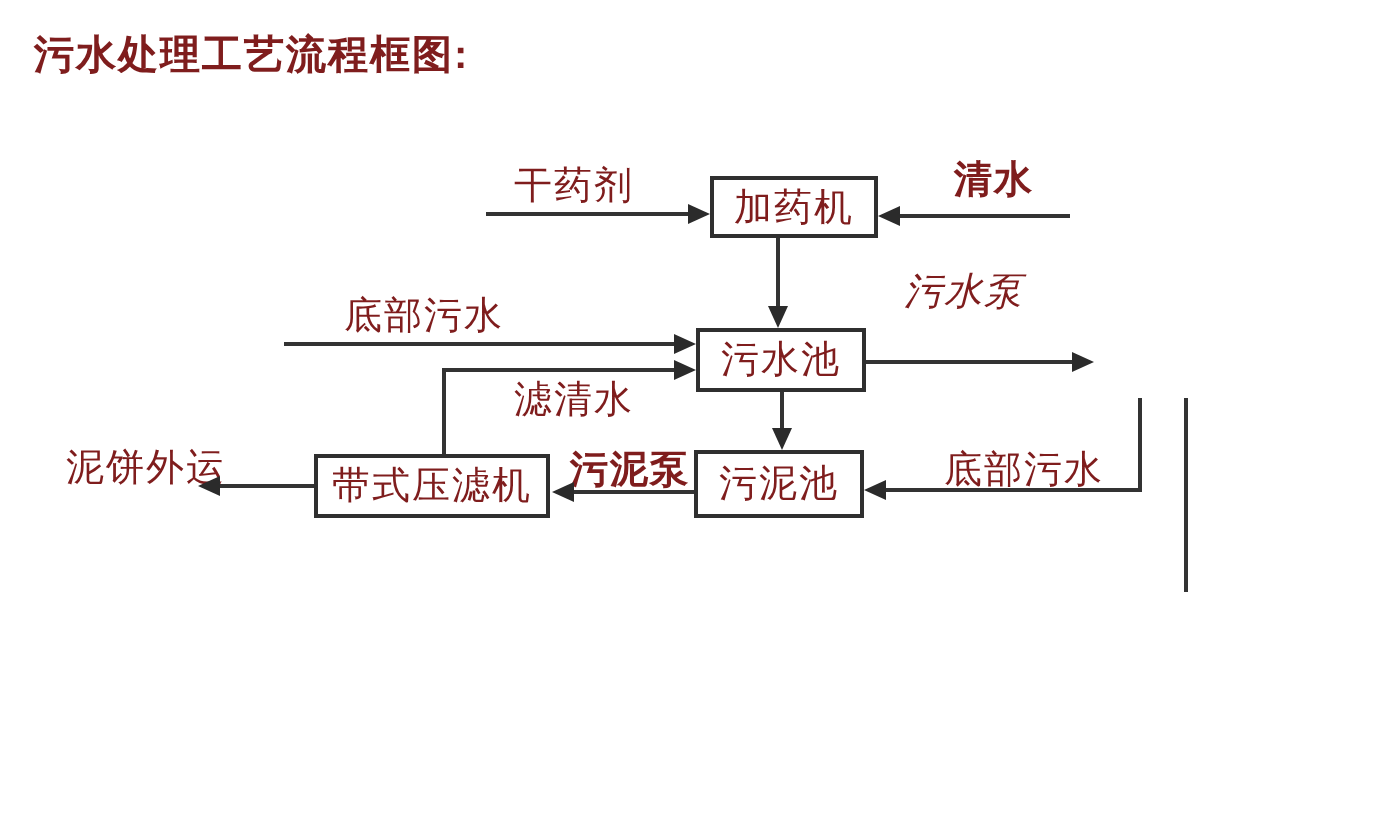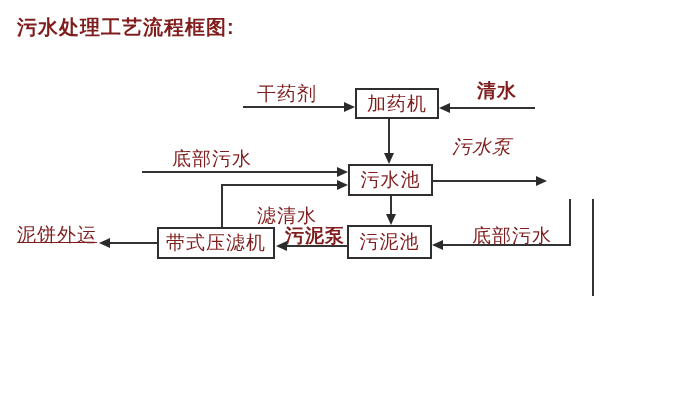--- a/index.html
+++ b/index.html
@@ -75,42 +75,42 @@
   <div class="hline" style="left:450px; top:107px; width:85px;"></div>
   <div class="arr arr-l" style="left:439px; top:103px;"></div>
 
   <div class="vline" style="left:388px; top:119px; height:34px;"></div>
   <div class="arr arr-d" style="left:384px; top:153px;"></div>
 
   <div class="lbl" style="left:172px; top:149px;">底部污水</div>
   <div class="hline" style="left:142px; top:171px; width:195px;"></div>
   <div class="arr arr-r" style="left:337px; top:167px;"></div>
 
-  <div class="lbl" style="left:257px; top:206px;font-family:Liberation Serif, serif;">滤清水</div>
+  <div class="lbl" style="left:257px; top:191px;font-family:Liberation Serif, serif;">滤清水</div>
   <div class="vline" style="left:221px; top:184px; height:43px;"></div>
   <div class="hline" style="left:221px; top:184px; width:116px;"></div>
   <div class="arr arr-r" style="left:337px; top:180px;"></div>
 
   <div class="lbl" style="left:452px; top:137px;font-style:italic;">污水泵</div>
   <div class="hline" style="left:433px; top:180px; width:103px;"></div>
   <div class="arr arr-r" style="left:536px; top:176px;"></div>
 
   <div class="vline" style="left:390px; top:196px; height:18px;"></div>
   <div class="arr arr-d" style="left:386px; top:214px;"></div>
 
   <div class="lbl" style="left:472px; top:226px;">底部污水</div>
   <div class="vline" style="left:569px; top:199px; height:46px;"></div>
   <div class="hline" style="left:443px; top:244px; width:128px;"></div>
   <div class="arr arr-l" style="left:432px; top:240px;"></div>
 
   <div class="lbl" style="left:285px; top:226px;font-weight:bold;">污泥泵</div>
   <div class="hline" style="left:287px; top:245px; width:60px;"></div>
   <div class="arr arr-l" style="left:276px; top:241px;"></div>
 
-  <div class="lbl" style="left:17px; top:225px;text-decoration:underline;">泥饼外运</div>
+  <div class="lbl" style="left:33px; top:225px;">泥饼外运</div>
   <div class="hline" style="left:110px; top:242px; width:47px;"></div>
   <div class="arr arr-l" style="left:99px; top:238px;"></div>
 
   <div class="vline" style="left:592px; top:199px; height:117px;"></div>
   <div class="hline" style="left:442px; top:315px; width:152px;"></div>
   <div class="arr arr-l" style="left:431px; top:311px;"></div>
 
   <div class="vline" style="left:386px; top:333px; height:57px;"></div>
   <div class="hline" style="left:228px; top:389px; width:160px;"></div>
   <div class="arr arr-l" style="left:217px; top:385px;"></div>

